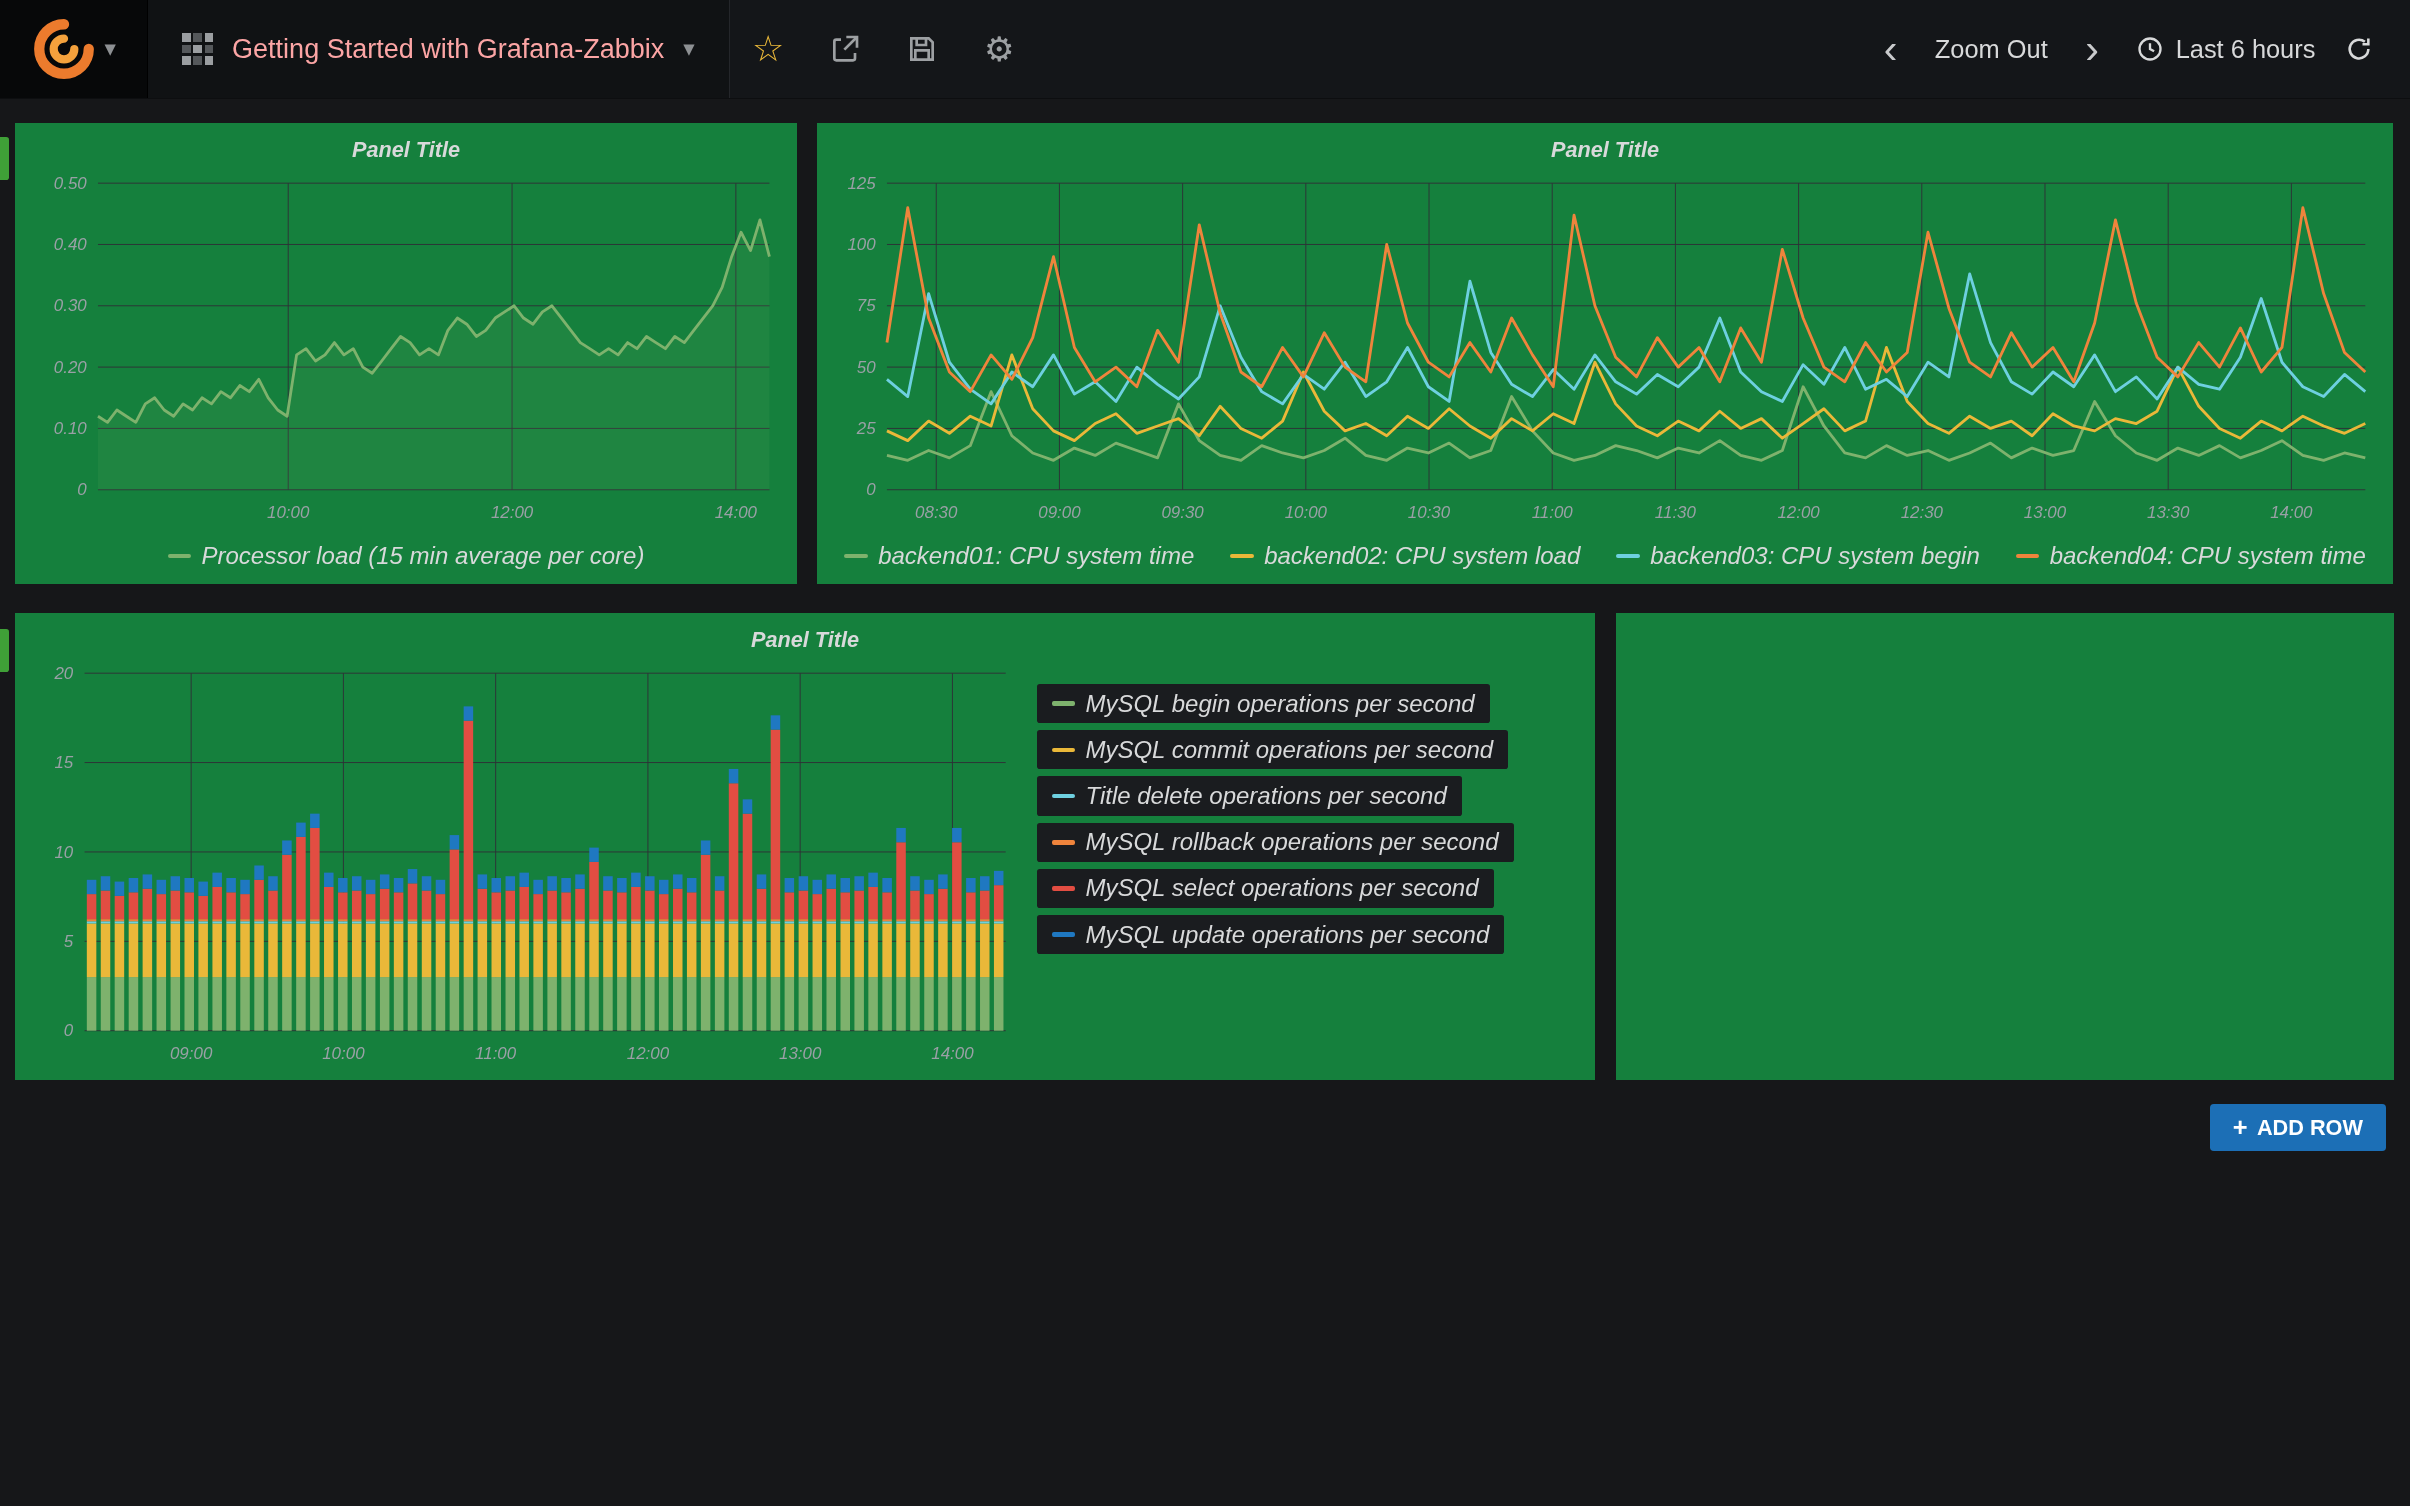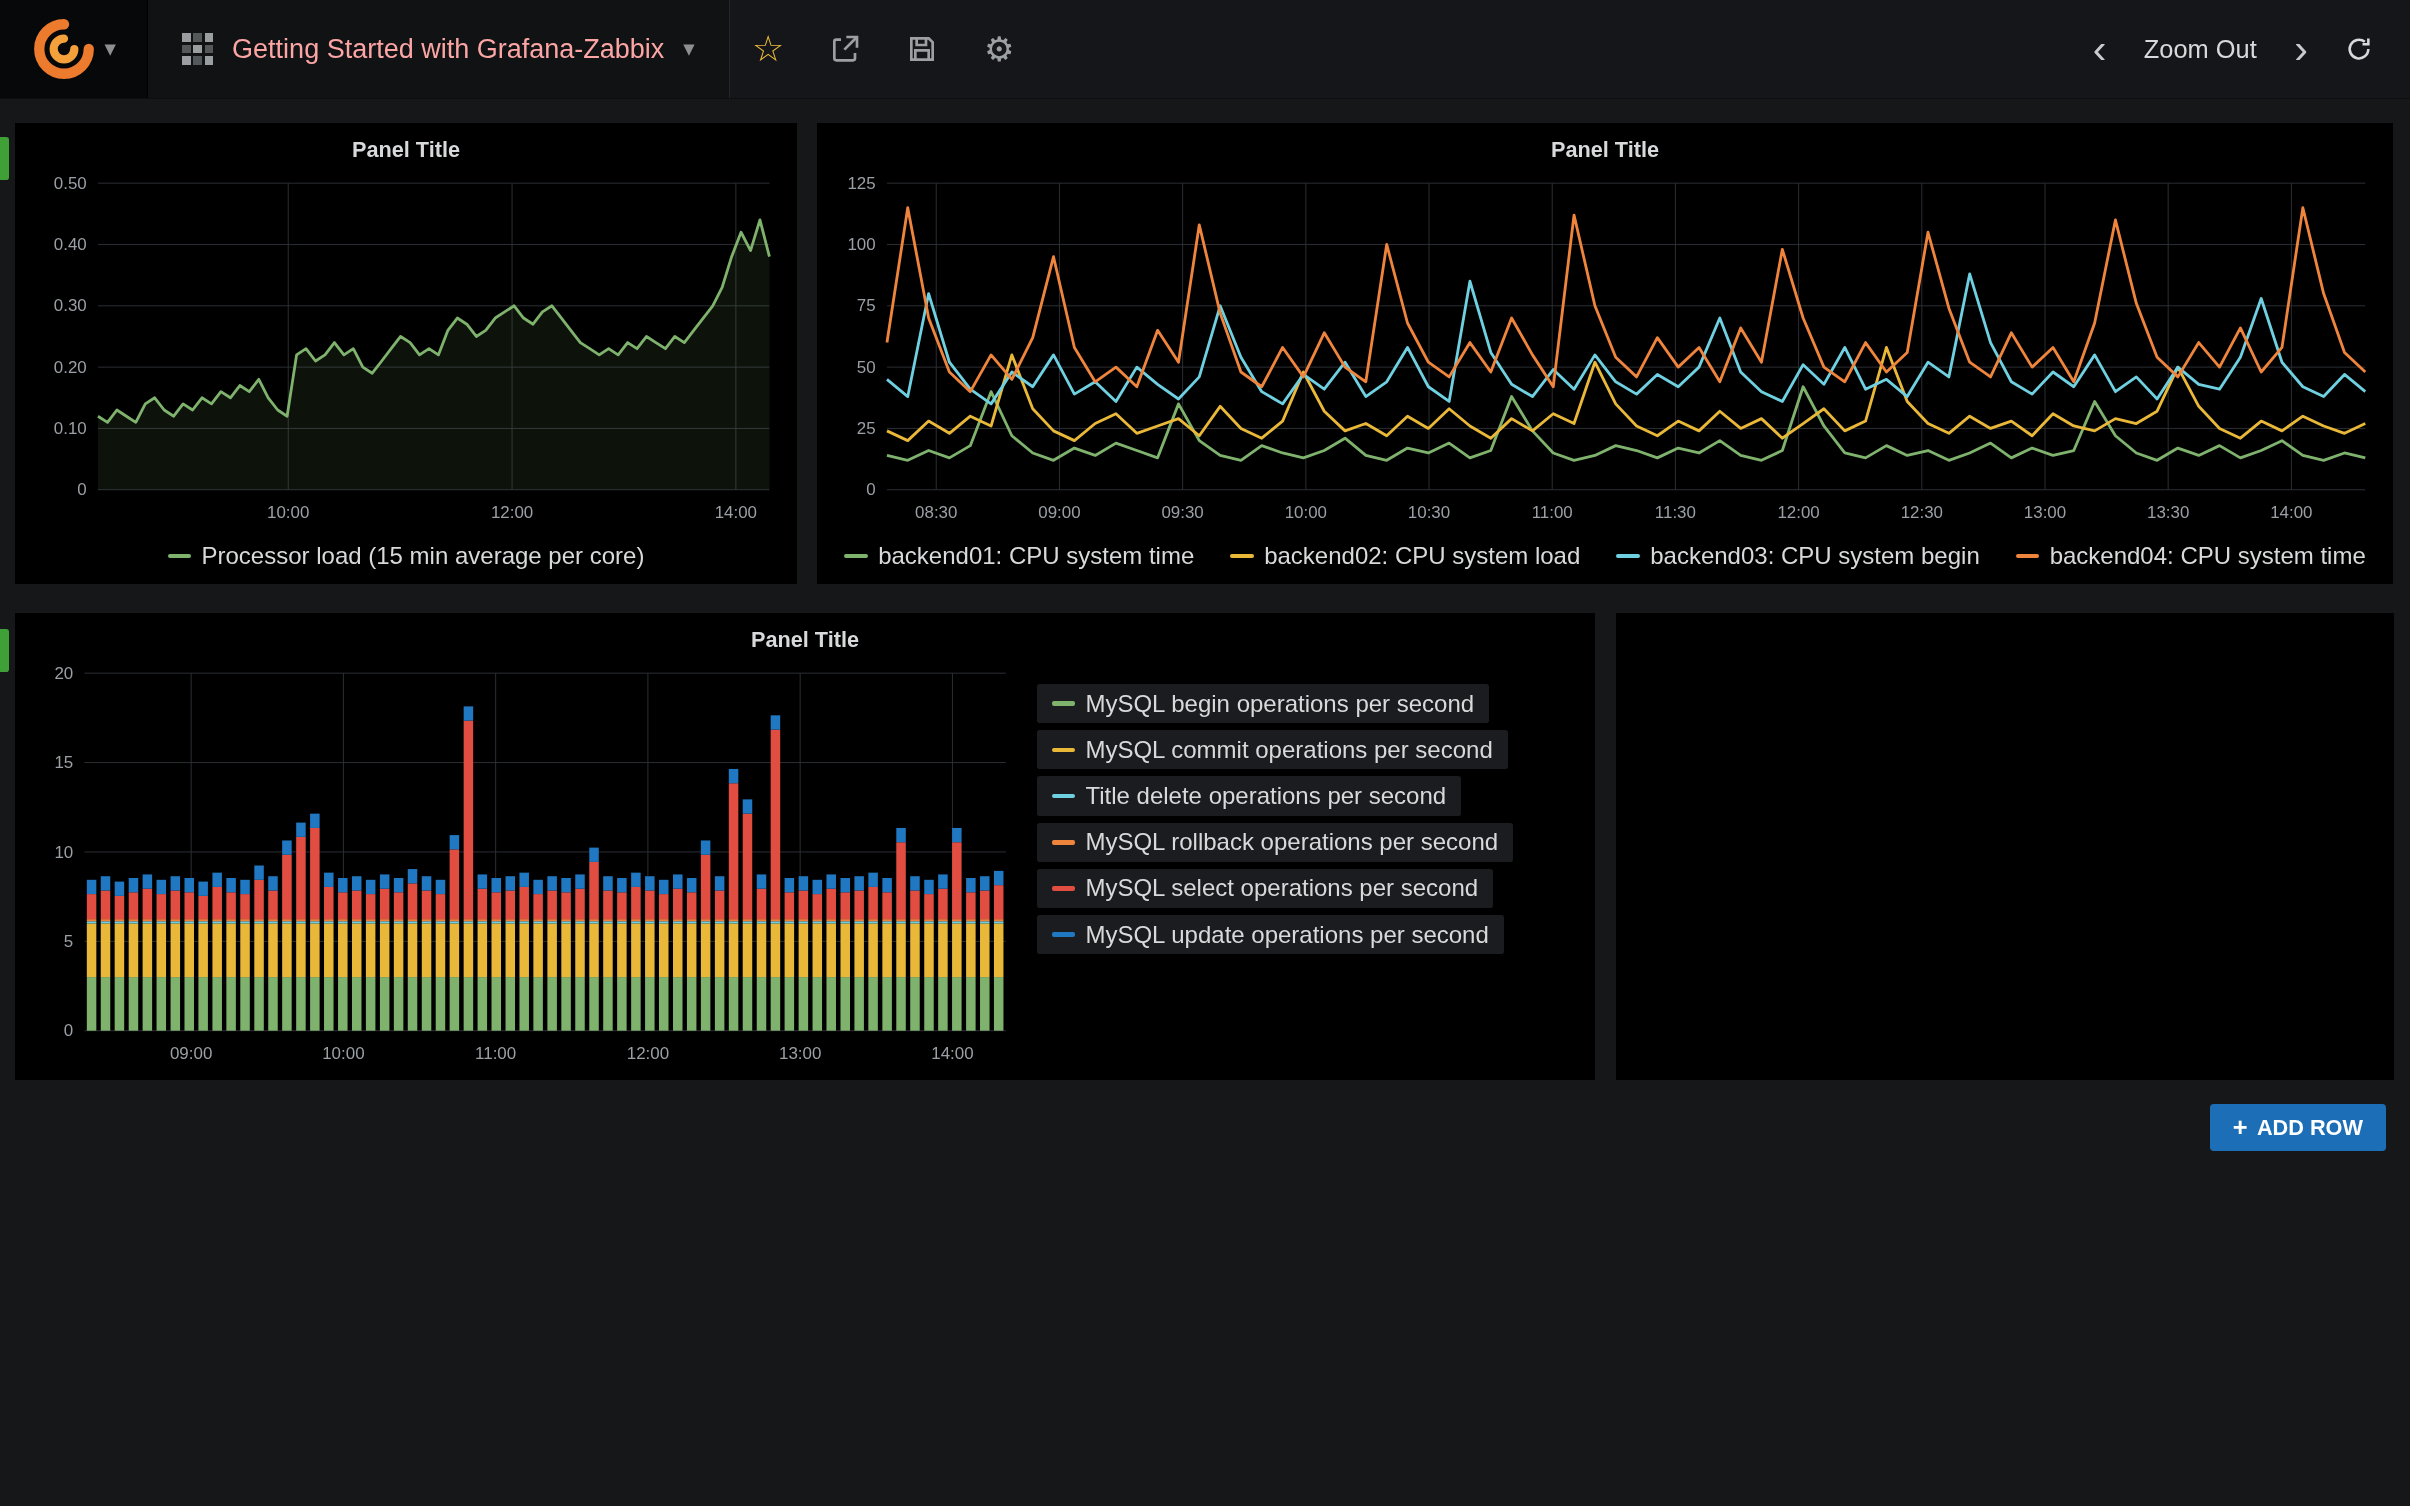--- a/index.html
+++ b/index.html
@@ -25,22 +25,22 @@
     display:flex;align-items:center;justify-content:center;}
   .icon-btn svg{width:32px;height:32px;}
   .spacer{flex:1;}
   .time-controls{display:flex;align-items:stretch;padding-right:22.6px;}
   .tc-btn{background:none;border:none;color:#d8d9da;font-size:25.4px;cursor:pointer;
     display:flex;align-items:center;gap:11.3px;padding:0 15px;white-space:nowrap;}
   .chev{font-size:41px;color:#c9cacc;padding:0 7.5px;}
   .tc-btn svg{width:28px;height:28px;}
 
   
-  .panel{position:absolute;background:#000000;box-sizing:border-box;padding:5.6px 9.4px;
-    display:flex;flex-direction:column;}
+  .panel{position:absolute;background:#15803d;box-sizing:border-box;padding:5.6px 9.4px;
+    display:flex;flex-direction:column;font-style:italic;}
   .panel-title{flex:none;height:41px;line-height:41px;text-align:center;font-size:21.7px;
     font-weight:700;color:#d8d9da;cursor:pointer;white-space:nowrap;}
   .chart{flex:1;min-height:0;min-width:0;}
   .panel-a{left:15px;top:123px;width:782px;height:461px;}
   .panel-b{left:817px;top:123px;width:1576px;height:461px;}
   .panel-c{left:15px;top:613px;width:1580px;height:467px;}
   .panel-d{left:1616px;top:613px;width:778px;height:467px;}
   .p3-body{flex:1;display:flex;min-height:0;}
   .p3-body .chart{width:64%;flex:none;}
   .legend-h{flex:none;height:45px;display:flex;align-items:center;justify-content:center;gap:36px;}
@@ -115,20 +115,27 @@
 
   <div class="time-controls">
     <button class="tc-btn">
       <span class="chev">‹</span>
     </button>
     <button class="tc-btn">
       <span>Zoom Out</span>
     </button>
     <button class="tc-btn">
       <span class="chev">›</span>
+    </button>
+    <button class="tc-btn">
+      <svg viewBox="0 0 24 24" fill="none" stroke="currentColor" stroke-width="2">
+        <circle cx="12" cy="12" r="9"></circle>
+        <path d="M12 7v5l3.5 2"></path>
+      </svg>
+      <span>Last 6 hours</span>
     </button>
     <button class="tc-btn">
       <svg viewBox="0 0 24 24" fill="none" stroke="currentColor" stroke-width="2.2">
         <path d="M20 12a8 8 0 1 1-3-6.2"></path>
         <path d="M20 3v5h-5"></path>
       </svg>
     </button>
   </div>
 </div>
 

